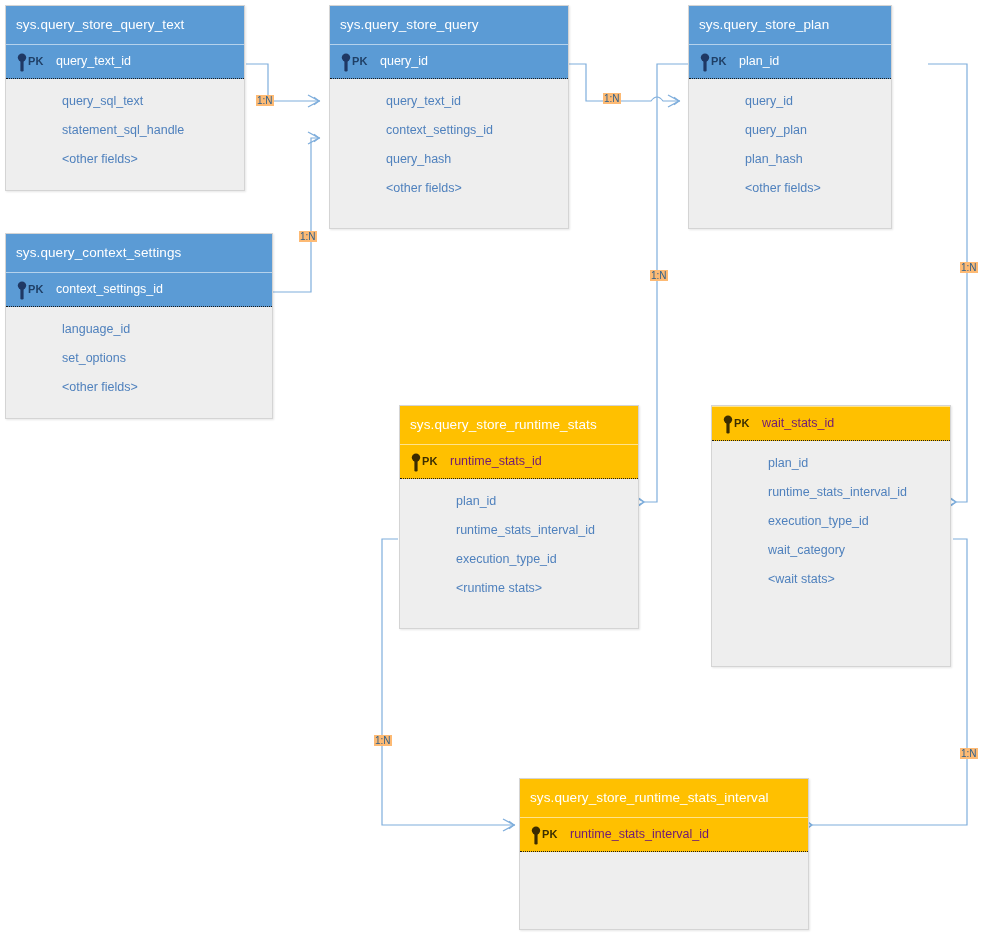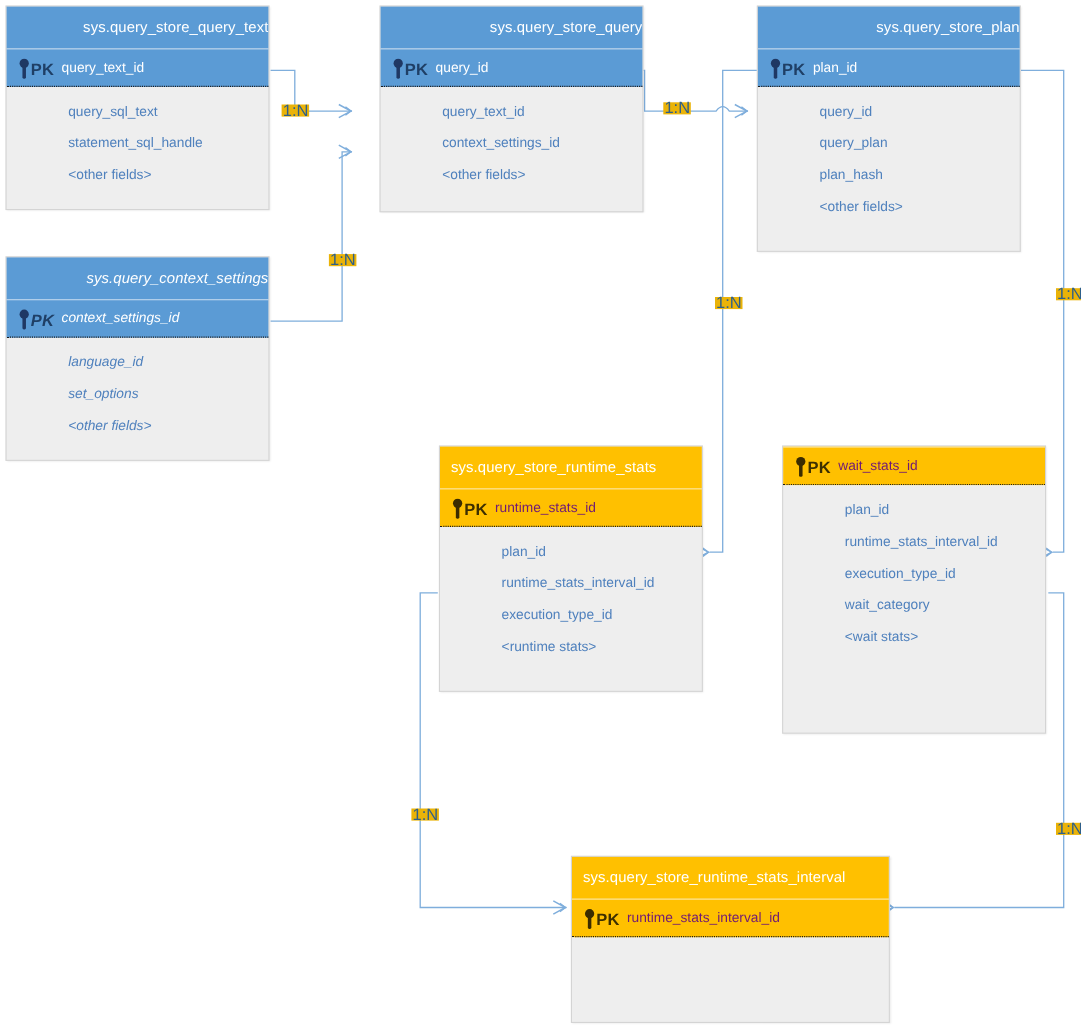--- a/index.html
+++ b/index.html
@@ -40,21 +40,21 @@
     box-sizing: border-box;
     height: 38px;
     line-height: 38px;
     padding-left: 10px;
     font-size: 13.5px;
     color: #ffffff;
     letter-spacing: .1px;
     white-space: nowrap;
     overflow: hidden;
   }
-  .entity.blue  .entity-title { background: #5b9bd5; text-align: right; }
+  .entity.blue  .entity-title { background: #5b9bd5; }
   .entity.orange .entity-title { background: #ffc000; }
 
   .pk-row {
     box-sizing: border-box;
     height: 35px;
     position: relative;
     border-top: 1px solid rgba(255,255,255,0.55);
     border-bottom: 1px dotted #1a1a1a;
   }
   .entity.blue  .pk-row { background: #5b9bd5; }
@@ -64,21 +64,21 @@
     position: absolute;
     left: 11px;
     top: 8px;
     width: 10px;
     height: 20px;
   }
   .pk-tag {
     position: absolute;
     left: 22px;
     top: 10px;
-    font-size: 15px;
+    font-size: 11px;
     font-weight: 600;
     letter-spacing: .2px;
   }
   .entity.blue  .pk-tag { color: #1f3f66; }
   .entity.orange .pk-tag { color: #3d2f00; }
 
   .pk-name {
     position: absolute;
     left: 50px;
     top: 9px;
@@ -96,23 +96,23 @@
     line-height: 29px;
     padding-left: 56px;
     font-size: 12.5px;
     color: #4f81bd;
     white-space: nowrap;
   }
 
   
   .rel-label {
     position: absolute;
-    font-size: 15px;
+    font-size: 10px;
     color: #2e5f8a;
-    background: #eab308;
+    background: #fdba74;
     padding: 0 1px;
     line-height: 11px;
     white-space: nowrap;
   }
 </style>
 </head>
 <body>
 
 <div id="canvas">
 
@@ -173,55 +173,56 @@
       <span class="pk-tag">PK</span>
       <span class="pk-name">query_text_id</span>
     </div>
     <div class="fields">
       <div class="field">query_sql_text</div>
       <div class="field">statement_sql_handle</div>
       <div class="field">&lt;other fields&gt;</div>
     </div>
   </div>
 
-  <div class="entity blue" id="e-query_context_settings" style="left:5px; top:233px; width:240px; height:186px;font-style:italic;">
+  <div class="entity blue" id="e-query_context_settings" style="left:5px; top:233px; width:268px; height:186px;">
     <div class="entity-title">sys.query_context_settings</div>
     <div class="pk-row">
       <svg class="pk-key" viewBox="0 0 10 20">
         <circle cx="5" cy="4.6" r="4.2" fill="#1f3864"></circle>
         <rect x="3.4" y="6.5" width="3.2" height="12" rx="1.3" fill="#1f3864"></rect>
       </svg>
       <span class="pk-tag">PK</span>
       <span class="pk-name">context_settings_id</span>
     </div>
     <div class="fields">
       <div class="field">language_id</div>
       <div class="field">set_options</div>
       <div class="field">&lt;other fields&gt;</div>
     </div>
   </div>
 
-  <div class="entity blue" id="e-query_store_query" style="left:345px; top:5px; width:240px; height:188px;">
+  <div class="entity blue" id="e-query_store_query" style="left:329px; top:5px; width:240px; height:224px;">
     <div class="entity-title">sys.query_store_query</div>
     <div class="pk-row">
       <svg class="pk-key" viewBox="0 0 10 20">
         <circle cx="5" cy="4.6" r="4.2" fill="#1f3864"></circle>
         <rect x="3.4" y="6.5" width="3.2" height="12" rx="1.3" fill="#1f3864"></rect>
       </svg>
       <span class="pk-tag">PK</span>
       <span class="pk-name">query_id</span>
     </div>
     <div class="fields">
       <div class="field">query_text_id</div>
       <div class="field">context_settings_id</div>
-      <div class="field">&lt;other fields&gt;</div>
-    </div>
-  </div>
-
-  <div class="entity blue" id="e-query_store_plan" style="left:688px; top:5px; width:240px; height:224px;">
+      <div class="field">query_hash</div>
+      <div class="field">&lt;other fields&gt;</div>
+    </div>
+  </div>
+
+  <div class="entity blue" id="e-query_store_plan" style="left:688px; top:5px; width:204px; height:224px;">
     <div class="entity-title">sys.query_store_plan</div>
     <div class="pk-row">
       <svg class="pk-key" viewBox="0 0 10 20">
         <circle cx="5" cy="4.6" r="4.2" fill="#1f3864"></circle>
         <rect x="3.4" y="6.5" width="3.2" height="12" rx="1.3" fill="#1f3864"></rect>
       </svg>
       <span class="pk-tag">PK</span>
       <span class="pk-name">plan_id</span>
     </div>
     <div class="fields">

